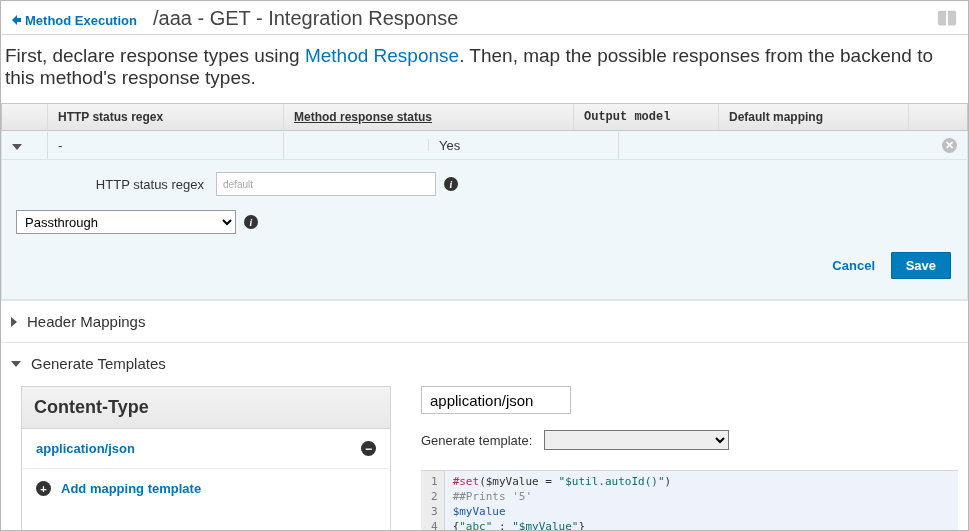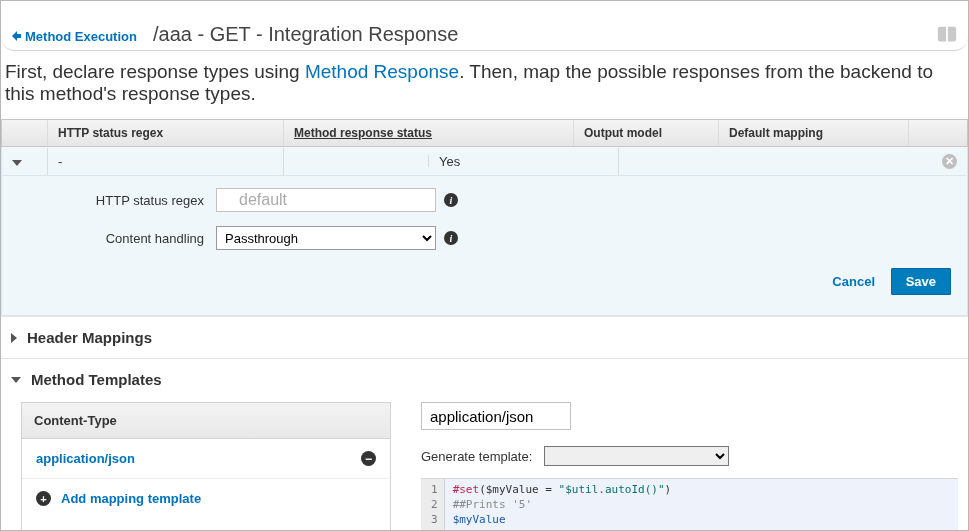--- a/index.html
+++ b/index.html
@@ -12,23 +12,22 @@
     height: 531px;
     overflow: hidden;
     border: 1px solid #b7b7b7;
   }
   a { color: #0073bb; text-decoration: none; cursor: pointer; }
 
   .header {
     display: flex;
     align-items: center;
     justify-content: space-between;
-    padding: 22px 10px 4px 10px;
+    padding: 6px 10px 4px 10px;
     border-bottom: 1px solid #d5d5d5;
-    border-radius: 14px;
   }
   .header-left { display: flex; align-items: baseline; gap: 16px; }
   .back-link { font-weight: 700; font-size: 13px; display: flex; align-items: center; gap: 4px; }
   .back-link svg { width: 10px; height: 10px; fill: #0073bb; }
   .page-title { font-size: 20px; font-weight: 400; color: #444; }
   .book-icon { width: 22px; height: 22px; opacity: .45; }
 
   .intro { padding: 10px 6px 14px 4px; font-size: 19px; }
 
   .grid-head {
@@ -36,21 +35,21 @@
     background: linear-gradient(#f4f4f4,#e6e6e6);
     border: 1px solid #c7c7c7;
     font-weight: 700;
     font-size: 12px;
     color: #333;
   }
   .grid-head > div, .grid-row > div { padding: 6px 10px; }
   .col-caret { width: 46px; border-right: 1px solid #dcdcdc; }
   .col-regex { width: 236px; border-right: 1px solid #dcdcdc; }
   .col-status { width: 290px; border-right: 1px solid #dcdcdc; text-decoration: underline; }
-  .col-model { width: 145px; border-right: 1px solid #dcdcdc; }
+  .col-model { width: 145px; border-right: 1px solid #dcdcdc; font-family: Liberation Mono, monospace; }
   .col-default { width: 190px; border-right: 1px solid #dcdcdc; }
   .col-del { flex: 1; text-align: right; }
 
   .grid-row {
     display: flex;
     background: #f0f7fb;
     border-left: 1px solid #d9e6ef;
     border-right: 1px solid #d9e6ef;
     border-bottom: 1px solid #d9e6ef;
     align-items: center;
@@ -68,22 +67,22 @@
     background: #f0f7fb;
     border: 1px solid #d9e6ef;
     border-top: none;
     padding: 12px 14px 14px 14px;
   }
   .detail-note { font-size: 13px; margin-bottom: 16px; }
 
   .form-row { display: flex; align-items: center; margin-bottom: 14px; }
   .form-label { width: 200px; text-align: right; padding-right: 12px; font-size: 13px; }
   .text-input {
-    width: 220px; height: 24px; padding: 2px 22px;
-    border: 1px solid #c3c3c3; background: #fff; font-size: 16px; color: #333;
+    width: 220px; height: 24px; padding: 2px 6px;
+    border: 1px solid #c3c3c3; background: #fff; font-size: 10px; color: #333;
   }
   .text-input::placeholder { color: #aaa; }
   .select-input {
     width: 220px; height: 24px; border: 1px solid #999; font-size: 13px;
     background: #fff; padding: 1px 4px;
   }
   .info-icon {
     width: 14px; height: 14px; border-radius: 50%; background: #333;
     color: #fff; display: inline-flex; align-items: center; justify-content: center;
     font-size: 10px; font-weight: bold; margin-left: 8px; font-family: Georgia, serif; font-style: italic;
@@ -91,28 +90,28 @@
 
   .actions { text-align: right; padding: 4px 2px 6px 0; }
   .btn-link { color: #0073bb; font-weight: 700; margin-right: 12px; cursor: pointer; }
   .btn-primary {
     background: #007dbc; color: #fff; border: 1px solid #006a9f;
     border-radius: 1px; padding: 5px 14px; font-weight: 700; font-size: 13px; cursor: pointer;
   }
 
   .section { padding: 12px 10px; border-top: 1px solid #e3e3e3; }
   .section-head { display: flex; align-items: center; gap: 10px; font-size: 15px; color: #333; cursor: pointer; }
-  .section-head .title { font-weight: 700; }
+  .section-head .title { font-weight: 400; }
 
   .mapping-body { display: flex; gap: 30px; margin-top: 14px; padding-left: 10px; }
   .ct-panel { width: 370px; border: 1px solid #d3d3d3; }
   .ct-head {
     background: linear-gradient(#f3f3f3,#e8e8e8);
     border-bottom: 1px solid #d3d3d3;
-    padding: 10px 12px; font-weight: 700; font-size: 13px;
+    padding: 10px 12px; font-weight: 700; font-size: 18px;
   }
   .ct-row {
     display: flex; align-items: center; justify-content: space-between;
     padding: 12px 14px; border-bottom: 1px solid #eee; background: #fff; font-weight: 700;
   }
   .minus-circle {
     width: 15px; height: 15px; border-radius: 50%; background: #333;
     color: #fff; display: inline-flex; align-items: center; justify-content: center;
     font-size: 12px; font-weight: bold;
   }
@@ -121,21 +120,21 @@
     width: 15px; height: 15px; border-radius: 50%; background: #333;
     color: #fff; display: inline-flex; align-items: center; justify-content: center;
     font-size: 11px; font-weight: bold;
   }
 
   .tpl-panel { flex: 1; }
   .tpl-name {
     width: 150px; height: 28px; border: 1px solid #c3c3c3;
     padding: 3px 8px; font-size: 15px; margin-bottom: 16px; background:#fff;
   }
-  .gen-row { display: flex; align-items: center; gap: 12px; margin-bottom: 12px; font-size: 13px; }
+  .gen-row { display: flex; align-items: center; gap: 12px; margin-bottom: 20px; font-size: 13px; }
   .gen-select { width: 185px; height: 20px; border: 1px solid #767676; background: #efefef; font-size: 12px; }
 
   .editor {
     display: flex; border-top: 1px solid #d6d6d6; background: #eef2fb;
     font-family: "Menlo","Consolas",monospace; font-size: 11px;
   }
   .gutter {
     background: #ececec; color: #7a7a7a; text-align: right;
     padding: 3px 6px 3px 10px; border-right: 1px solid #d4d4d4;
     line-height: 15px; user-select: none;
@@ -188,21 +187,20 @@
 
 <div class="detail-panel">
 
   <div class="form-row">
     <div class="form-label">HTTP status regex</div>
     <input class="text-input" placeholder="default" style="">
     <span class="info-icon">i</span>
   </div>
 
   <div class="form-row">
-    <div class="form-label">Content handling</div>
     <select class="select-input">
       <option>Passthrough</option>
     </select>
     <span class="info-icon">i</span>
   </div>
 
   <div class="actions">
     <span class="btn-link">Cancel</span>
     <button class="btn-primary">Save</button>
   </div>
@@ -211,21 +209,21 @@
 <div class="section">
   <div class="section-head">
     <span class="caret-right"></span>
     <span class="title">Header Mappings</span>
   </div>
 </div>
 
 <div class="section">
   <div class="section-head">
     <span class="caret-down"></span>
-    <span class="title">Method Templates</span>
+    <span class="title">Generate Templates</span>
   </div>
 
   <div class="mapping-body">
     <div class="ct-panel">
       <div class="ct-head">Content-Type</div>
       <div class="ct-row">
         <a>application/json</a>
         <span class="minus-circle">−</span>
       </div>
       <div class="ct-add">

